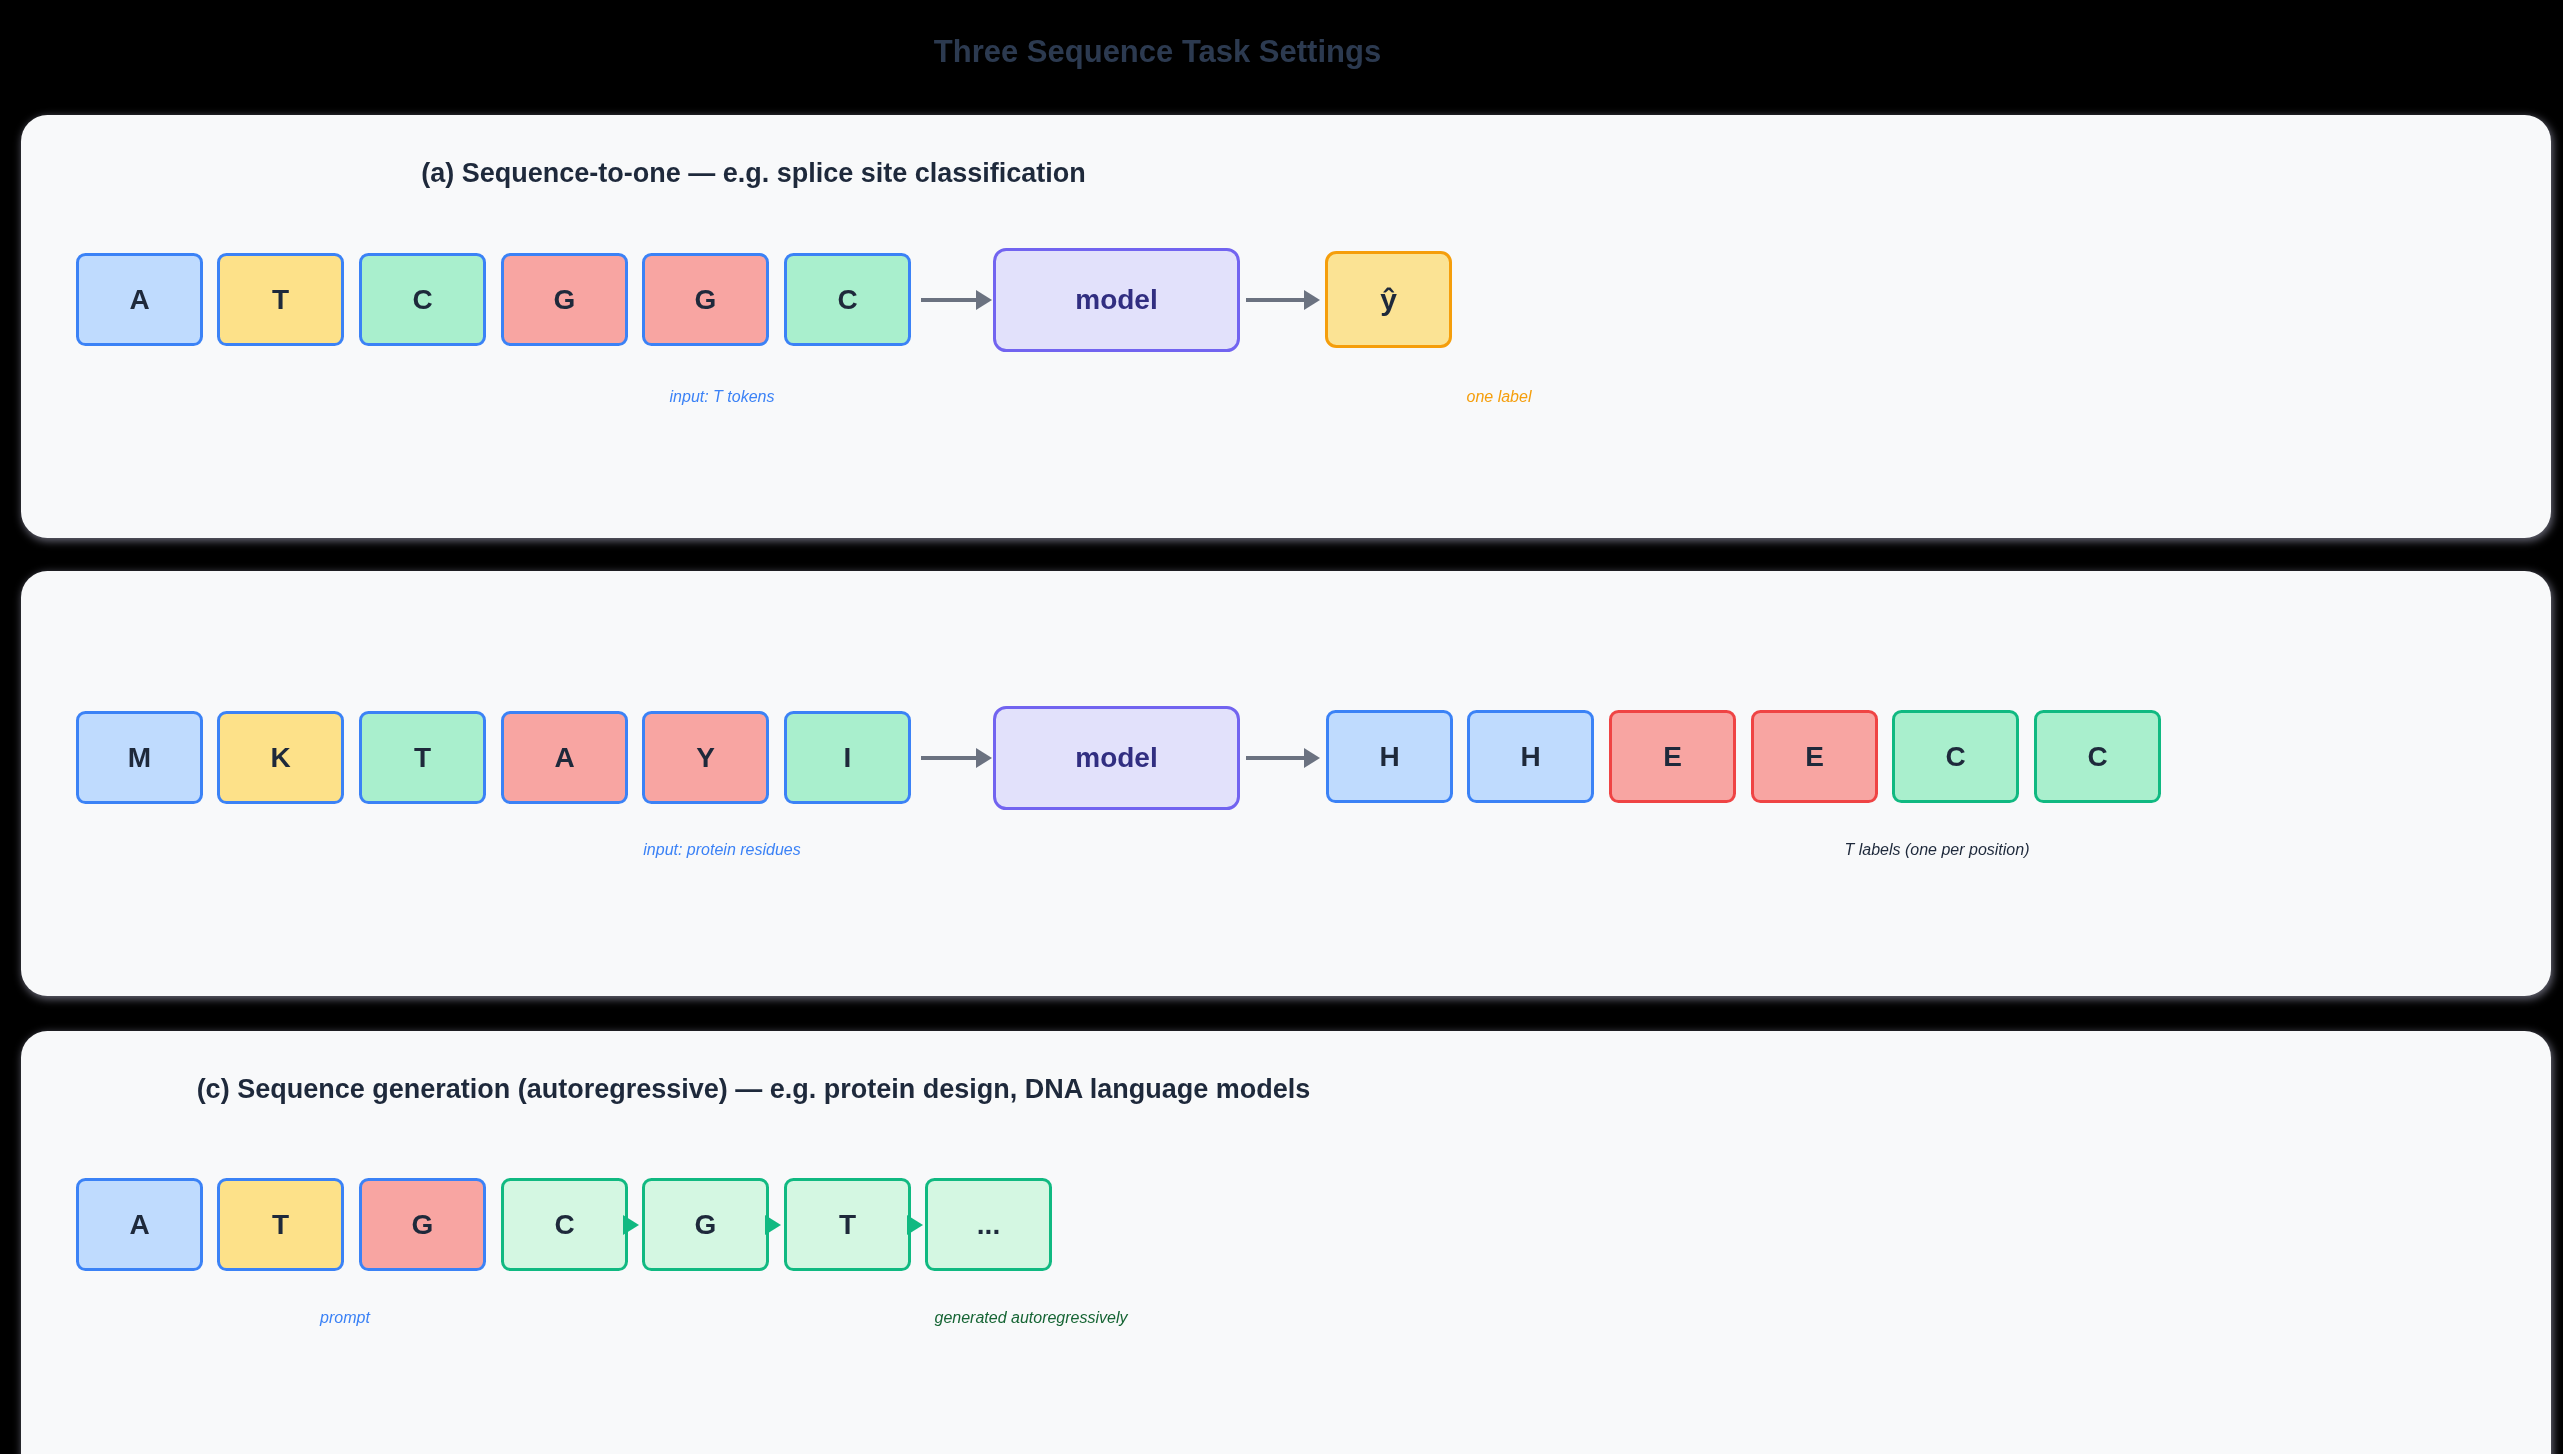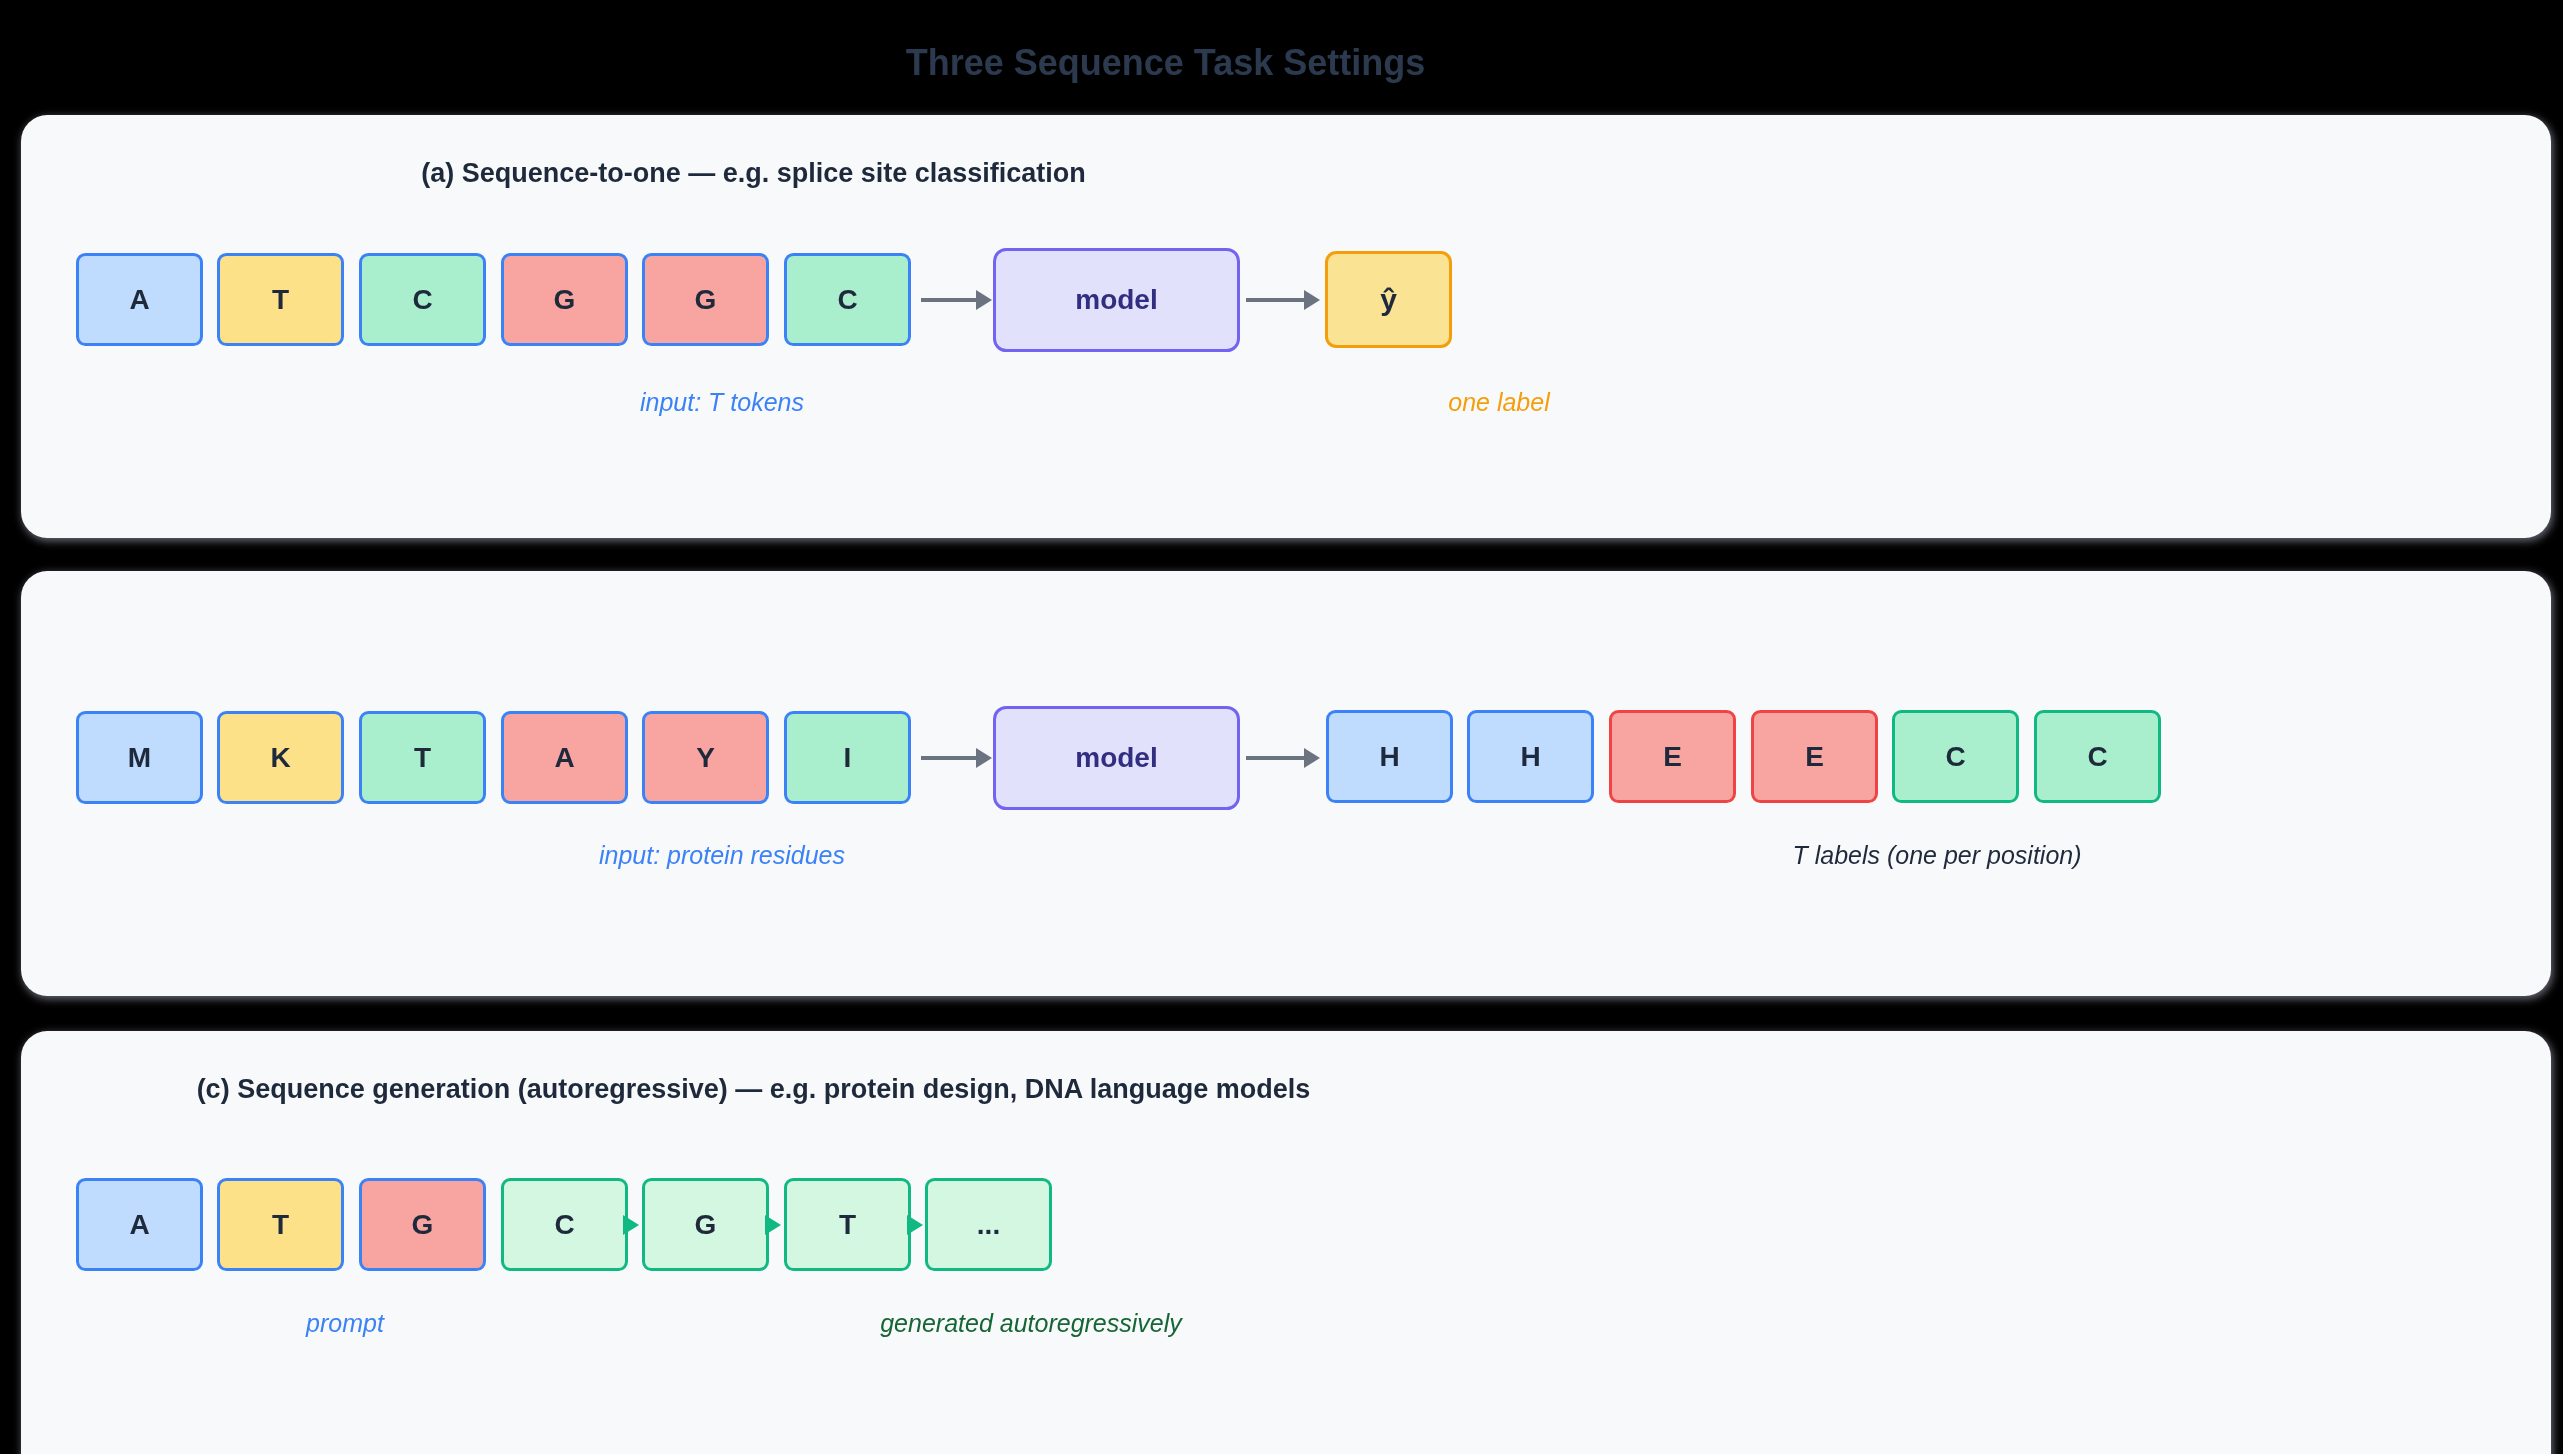--- a/index.html
+++ b/index.html
@@ -7,22 +7,22 @@
     --fill-blue:#bfdbfe; --fill-yellow:#fde189; --fill-green:#a9efcd; --fill-red:#f8a5a2;
     --fill-gen:#d4f7e2; --fill-model:#e2e1fb; --fill-label:#fbe394;
     --border-blue:#3b82f6; --border-red:#ef4444; --border-green:#10b981;
     --border-violet:#7264f0; --border-orange:#f59e0b;
     --model-ink:#312e81; --arrow-gray:#6b7280;
     --caption-blue:#3b82f6; --caption-orange:#f59e0b; --caption-green:#166534; --caption-ink:#1e293b;
   }
   html,body{margin:0;padding:0;background:var(--page-bg);}
   .page{position:relative;width:2563px;height:1455px;background:var(--page-bg);
         font-family:"Liberation Sans",sans-serif;overflow:hidden;}
-  .title{position:absolute;top:34px;left:0;width:2315px;text-align:center;margin:8px;
-         font-size:36px;font-weight:bold;color:var(--title-ink);}
+  .title{position:absolute;top:34px;left:0;width:2315px;text-align:center;margin:0;
+         font-size:31px;font-weight:bold;color:var(--title-ink);}
   .panel{position:absolute;left:21px;width:2530px;background:var(--panel-bg);
          border-radius:26.4px;box-shadow:1.9px 2.8px 8.5px rgba(190,190,215,0.55);}
   .panel-a{top:115px;height:423px;}
   .panel-b{top:571px;height:425px;}
   .panel-c{top:1031px;height:496px;}
   .panel-header{position:absolute;top:43px;left:0;width:1401px;text-align:center;margin:0;
                 font-size:27px;font-weight:bold;color:var(--ink);padding-left:32px;}
   .tok{position:absolute;width:127px;height:93px;border-radius:9.4px;border:3.3px solid var(--border-blue);
        display:flex;align-items:center;justify-content:center;
        font-size:28px;font-weight:bold;color:var(--ink);box-sizing:border-box;}
@@ -40,21 +40,21 @@
             display:flex;align-items:center;justify-content:center;
             font-size:30px;font-weight:bold;color:var(--ink);box-sizing:border-box;}
   .arrow{position:absolute;height:20px;}
   .arrow .line{position:absolute;left:0;right:14px;top:8px;height:3.8px;background:var(--arrow-gray);}
   .arrow .head{position:absolute;right:0;top:0;width:0;height:0;
                border-left:16px solid var(--arrow-gray);
                border-top:10px solid transparent;border-bottom:10px solid transparent;}
   .gen-arrow{position:absolute;width:0;height:0;
              border-left:16px solid var(--border-green);
              border-top:10px solid transparent;border-bottom:10px solid transparent;}
-  .caption{position:absolute;font-size:25px;font-style:italic;transform:translateX(-50%);white-space:nowrap;}
+  .caption{position:absolute;font-size:16px;font-style:italic;transform:translateX(-50%);white-space:nowrap;}
   .cap-blue{color:var(--caption-blue);} .cap-orange{color:var(--caption-orange);}
   .cap-ink{color:var(--caption-ink);} .cap-green{color:var(--caption-green);margin-left:28px;}
 </style>
 </head>
 <body>
 
 <div class="page">
   <h1 class="title">Three Sequence Task Settings</h1>
 
   <section class="panel panel-a">

